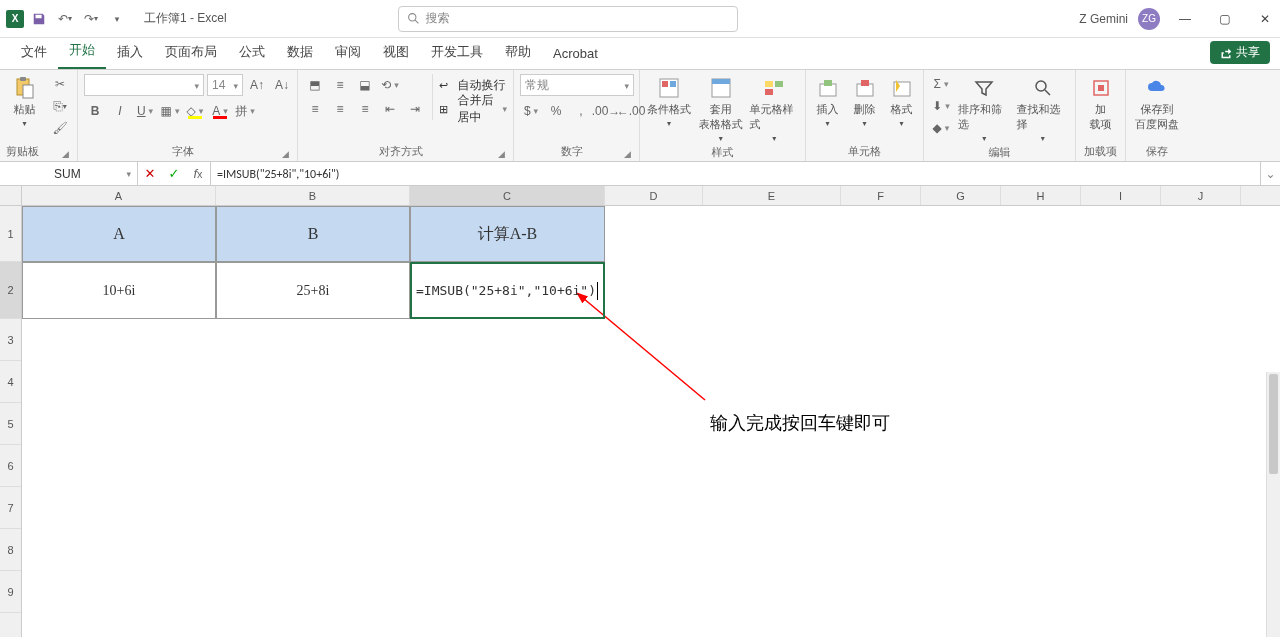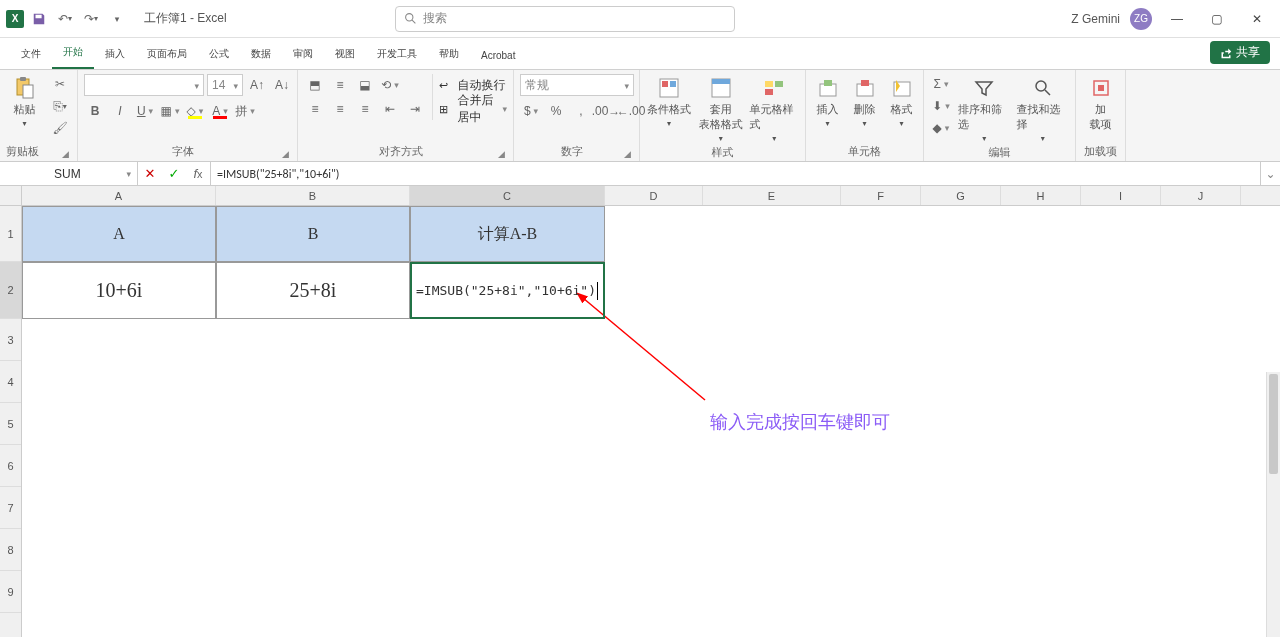--- a/index.html
+++ b/index.html
@@ -21,28 +21,28 @@
     align-items: center;
     height: 38px;
     background: #fff;
     border-bottom: 1px solid #e0e0e0;
   }
   .title-left { display: flex; align-items: center; gap: 4px; padding-left: 6px; }
   .qat-btn { width: 22px; height: 22px; display:flex; align-items:center; justify-content:center; color:#666; border-radius:2px; }
   .excel-icon { width:18px; height:18px; background:#217346; color:#fff; display:flex; align-items:center; justify-content:center; font-size:10px; font-weight:bold; border-radius:2px;}
   .doc-title { margin-left: 12px; font-size:12px; color:#555; }
   .search-box { margin-left: auto; margin-right:auto; width: 340px; height:26px; border:1px solid #ccc; border-radius:4px; display:flex; align-items:center; padding:0 8px; color:#888; gap:6px;}
-  .title-right { margin-left:auto; display:flex; align-items:center; gap:10px; padding-right:8px;}
+  .title-right { margin-left:auto; display:flex; align-items:center; gap:10px; padding-right:0;}
   .user-name { font-size:12px; color:#555;}
   .avatar { width:22px; height:22px; border-radius:50%; background:#8e7cc3; color:#fff; font-size:10px; display:flex; align-items:center; justify-content:center; }
   .win-btn { width:30px; height:30px; display:flex; align-items:center; justify-content:center; color:#444; }
 
   
   .ribbon-tabs { display:flex; align-items:flex-end; height:32px; padding-left:10px; gap:0; border-bottom:1px solid #d0d0d0; position:relative;}
-  .ribbon-tab { padding:8px 11px; font-size:10px; color:#444; cursor:default;}
+  .ribbon-tab { padding:8px 11px; font-size:13px; color:#444; cursor:default;}
   .ribbon-tab.active { color:#217346; border-bottom:2px solid #217346; font-weight:500;}
   .share-btn { position:absolute; right:10px; top:3px; background:#217346; color:#fff; padding:3px 10px; border-radius:4px; font-size:12px; display:flex; align-items:center; gap:4px;}
 
   
   .ribbon { height:92px; background:#f5f5f5; border-bottom:1px solid #ccc; display:flex; }
   .ribbon-group { border-right:1px solid #ddd; padding:4px 6px 2px; display:flex; flex-direction:column; justify-content:space-between; }
   .ribbon-group-label { text-align:center; font-size:11px; color:#666; padding-top:2px;}
   .ribbon-group-body { display:flex; align-items:flex-start; gap:6px; flex:1;}
   .rbtn-large { display:flex; flex-direction:column; align-items:center; justify-content:center; width:44px; gap:2px; color:#555; font-size:11px; padding-top:2px;}
   .rbtn-large .ricon { width:24px; height:24px; display:flex; align-items:center; justify-content:center; }
@@ -68,33 +68,33 @@
   .grid-area { position:relative; height:451px; display:flex; }
   .row-headers { width:22px; border-right:1px solid #ccc; background:#f0f0f0;}
   .col-headers { height:20px; border-bottom:1px solid #ccc; background:#f0f0f0; display:flex;}
   .corner { width:22px; height:20px; border-right:1px solid #ccc; border-bottom:1px solid #ccc; background:#f0f0f0; position:absolute; left:0; top:0;}
   .grid-main { flex:1; position:relative; overflow:hidden;}
   .col-header { border-right:1px solid #ddd; display:flex; align-items:center; justify-content:center; font-size:11px; color:#555; background:#f0f0f0;}
   .col-header.active { background:#d8d8d8; }
   .row-header { border-bottom:1px solid #ddd; display:flex; align-items:center; justify-content:center; font-size:11px; color:#555; background:#f0f0f0;}
   .row-header.active { background:#d8d8d8;}
   .cells { position:absolute; left:0; top:20px; right:0; bottom:0;}
-  .cell { position:absolute; border-right:1px solid #e8e8e8; border-bottom:1px solid #e8e8e8; display:flex; align-items:center; justify-content:center; font-size:20px; font-family:"SimSun","Times New Roman",serif; padding:0 4px; overflow:visible; white-space:nowrap;}
+  .cell { position:absolute; border-right:1px solid #e8e8e8; border-bottom:1px solid #e8e8e8; display:flex; align-items:center; justify-content:center; font-size:14px; font-family:"SimSun","Times New Roman",serif; padding:0 4px; overflow:visible; white-space:nowrap;}
   .cell.header-cell { background:#c5d9f1; font-size:16px; border:1px solid #999;}
   .cell.data-cell { border:1px solid #999;}
   .cell.editing { border:2px solid #217346; z-index:5; justify-content:flex-start; font-family:"SimSun",monospace; font-size:13px;}
   .cell.editing .cursor-bar { border-right:1px solid #000; height:18px; margin-left:1px; animation:blink 1s infinite;}
   @keyframes blink { 50% { opacity:0; }}
 
   .vscroll { position:absolute; right:0; top:186px; width:14px; bottom:0; background:#f0f0f0; border-left:1px solid #ddd;}
   .vscroll-thumb { position:absolute; left:2px; right:2px; top:2px; height:100px; background:#c8c8c8; border-radius:2px;}
 
   
   .annotation-arrow { position:absolute; pointer-events:none; }
-  .annotation-text { position:absolute; color:#8b5cf6; font-size:18px; font-family:Liberation Mono, monospace; line-height:2.8; }
+  .annotation-text { position:absolute; color:#000000; font-size:18px; font-family:Liberation Serif, serif; line-height:2.8; }
 
   svg { display:block; }
 </style>
 </head>
 <body>
 
 <div class="title-bar">
   <div class="title-left">
     <div class="excel-icon">X</div>
     <div class="qat-btn">
@@ -376,20 +376,36 @@
           </div>
         <span style="white-space:pre-line;text-align:center;">加
 载项</span>
       </div>
     </div>
     <div class="group-bottom">
         <span class="ribbon-group-label" style="flex:1;">加载项</span>
       </div>
   </div>
 
+  <div class="ribbon-group" style="width:62px;border-right:none;">
+    <div class="ribbon-group-body">
+      <div class="rbtn-large" style="width:54px;">
+        <div class="ricon">
+            <svg width="22" height="22" viewBox="0 0 22 22">
+              <path d="M6 14a4 4 0 010-8 5 5 0 019 2 3 3 0 011 6z" fill="#4a86e8"></path>
+            </svg>
+          </div>
+        <span style="white-space:pre-line;text-align:center;">保存到
+百度网盘</span>
+      </div>
+    </div>
+    <div class="group-bottom">
+        <span class="ribbon-group-label" style="flex:1;">保存</span>
+      </div>
+  </div>
 
 </div>
 
 <div class="formula-bar">
   <div class="name-box">
     <span>SUM</span>
     <span style="font-size:9px;color:#888;">▾</span>
   </div>
   <div class="fb-btns">
     <div class="fb-btn cancel">✕</div>

